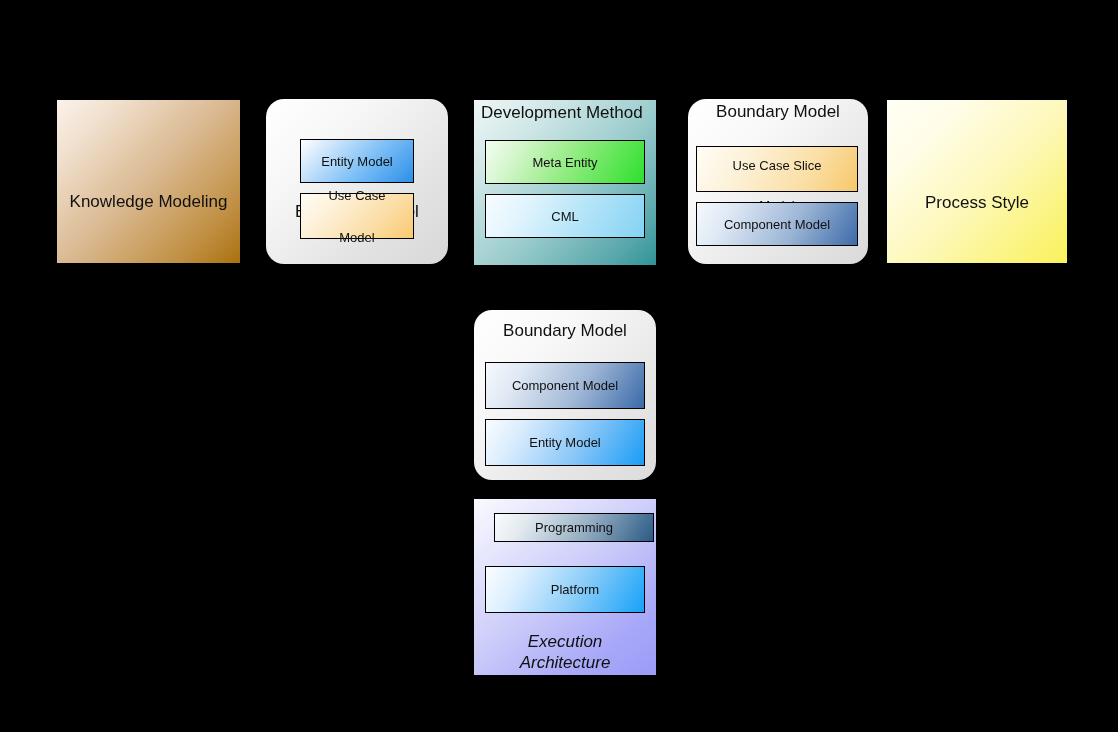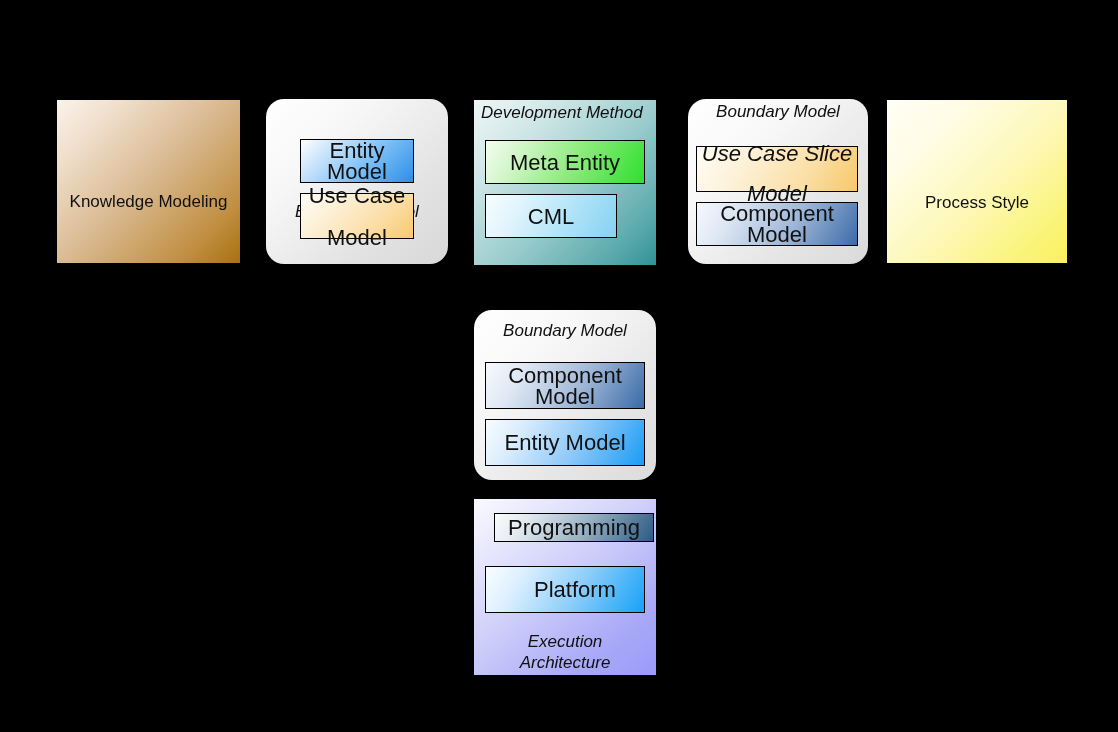--- a/index.html
+++ b/index.html
@@ -38,21 +38,20 @@
 
   .grp-title {
     position: absolute;
     left: 0;
     right: 0;
     text-align: center;
     color: #101010;
     font-size: 17px;
     line-height: 20px;
     white-space: nowrap;
-    font-style: italic;
   }
 
   .plain-label {
     position: absolute;
     left: 0;
     right: 0;
     text-align: center;
     color: #101010;
     font-size: 17px;
     line-height: 21px;
@@ -62,21 +61,21 @@
   
   .chip {
     position: absolute;
     box-sizing: border-box;
     border: 1px solid #000000;
     display: flex;
     align-items: center;
     justify-content: center;
     text-align: center;
     color: #101010;
-    font-size: 22px;
+    font-size: 13px;
     line-height: 21px;
   }
   .chip span { display: block; }
 
   
   #knowledge-modeling {
     left: 57px; top: 100px; width: 183px; height: 163px;
     background: linear-gradient(135deg, #fbf3ea 0%, #f0e0cd 18%, #d9b88f 50%, #c08f42 82%, #a9700f 100%);
   }
   #knowledge-modeling .plain-label { top: 67px; }
@@ -103,37 +102,36 @@
     left: 474px; top: 100px; width: 182px; height: 165px;
     background: linear-gradient(135deg, #eef6f6 0%, #d3e8e8 22%, #9bcccd 55%, #5aa8ac 85%, #2f9396 100%);
   }
   #development-method .grp-title { top: 3px; text-align: left; padding-left: 7px; }
 
   #chip-meta-model {
     left: 11px; top: 40px; width: 160px; height: 44px;
     background: linear-gradient(120deg, #f3fdf1 0%, #d4f6cc 20%, #8eeb7d 55%, #2ee02e 100%);
   }
   #chip-cml {
-    left: 11px; top: 94px; width: 132px; height: 44px;
+    left: 11px; top: 94px; width: 160px; height: 44px;
     background: linear-gradient(120deg, #f7fdff 0%, #e1f4fd 25%, #b3e4f8 60%, #84d2f3 100%);
   }
 
   
   #boundary-model-2 {
     left: 688px; top: 99px; width: 180px; height: 165px;
     background: linear-gradient(135deg, #ffffff 0%, #f8f8f8 32%, #e5e5e5 72%, #dadada 100%);
   }
   #boundary-model-2 .grp-title { top: 3px; }
 
   #chip-usecase-slice {
     left: 8px; top: 47px; width: 162px; height: 46px;
     background: linear-gradient(120deg, #fffdf6 0%, #fdf2da 28%, #fadfa6 68%, #f7c86a 100%);
     align-items: flex-start;
-    padding-top: 0px;
-    font-style: italic;
+    padding-top: 12px;
   }
   #chip-usecase-slice span { margin-top: -2px; }
   #chip-component-model-1 {
     left: 8px; top: 103px; width: 162px; height: 44px;
     background: linear-gradient(120deg, #f6f9fd 0%, #dde7f4 22%, #9db6d6 60%, #3c6ba8 100%);
   }
 
   
   #process-style {
     left: 887px; top: 100px; width: 180px; height: 163px;

